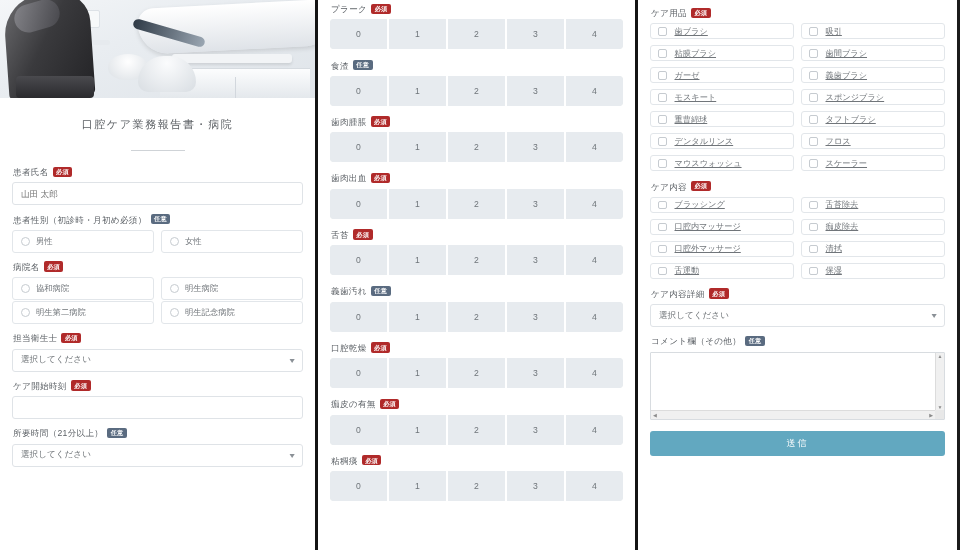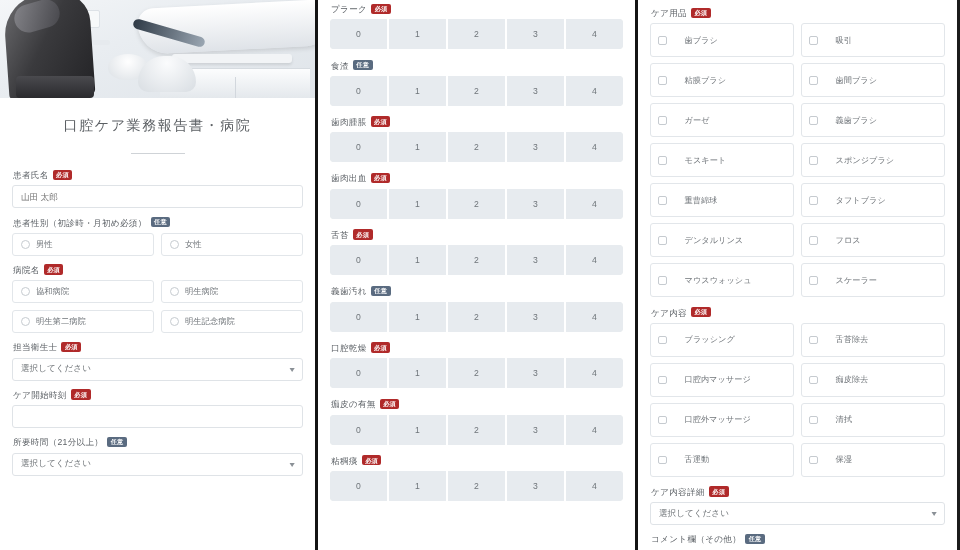--- a/index.html
+++ b/index.html
@@ -90,21 +90,21 @@
     background:#f7f9fa; border:1px solid #dde2e7; border-radius:2px;
   }
   .hero .shelf {
     position:absolute; left:74px; top:40px; width:36px; height:5px;
     background:#e6eaee; border-radius:2px;
   }
 
   
   .title {
     text-align:center; color:#5b5f63;
-    font-size: 14px; letter-spacing: 1.6px;
+    font-size: 11px; letter-spacing: 1.6px;
     margin: 19px 0 18px 0; font-weight: 400;
   }
   .title-rule {
     width: 54px; height: 1px; background:#cfd3d7;
     margin: 13px auto 16px auto;
   }
 
   
   .field { margin-bottom: 9px; }
   .lbl {
@@ -123,21 +123,21 @@
   .txt-input, .sel-input {
     width:100%; height: 23px;
     border:1px solid #dfe3e7; border-radius:3px;
     background:#fff; font-size:8.6px; color:#8b9096;
     padding: 0 8px; display:flex; align-items:center;
     font-family: inherit;
   }
   .sel-input { justify-content: space-between; color:#6d7276; }
   .caret { color:#8a9096; font-size:8px; transform: scaleX(1.3); }
 
-  .two-col { display:flex; gap:7px; margin-bottom:7px; }
+  .two-col { display:flex; gap:7px; margin-bottom:1px; }
   .opt-box {
     flex:1; height:23px; border:1px solid #e2e6ea; border-radius:3px;
     display:flex; align-items:center; gap:6px; padding: 0 8px;
     font-size:8.3px; color:#70757a; background:#fff;
   }
   .radio {
     width:9px; height:9px; border:1px solid #c6cbd0; border-radius:50%;
     flex: 0 0 auto; background:#fff;
   }
   .chk {
@@ -157,23 +157,23 @@
     border-right:2px solid #ffffff;
     background:#e7ebef;
   }
   .scale .cell:last-child { border-right:none; }
 
   
   .group { margin-bottom: 10px; }
   .chk-grid { display:flex; flex-wrap:wrap; gap:6px 7px; }
   .chk-item {
     width: calc(50% - 3.5px);
-    height:34px; border:1px solid #e2e6ea; border-radius:3px;
-    display:flex; align-items:center; gap:18px; padding:0 7px;
-    font-size:8.2px; color:#70757a; background:#fff;
+    height:16px; border:1px solid #e2e6ea; border-radius:3px;
+    display:flex; align-items:center; gap:8px; padding:0 7px;
+    font-size:8.2px; color:#70757a; background:#fff;text-decoration:underline;
   }
   .textarea-box {
     width:100%; height:68px;
     border:1px solid #d8dce0; background:#fff; border-radius:1px;
     position:relative;
   }
   .ta-scroll-v {
     position:absolute; right:0; top:0; width:9px; height: calc(100% - 9px);
     background:#f0f0f0; border-left:1px solid #dcdcdc;
     display:flex; flex-direction:column; justify-content:space-between;

